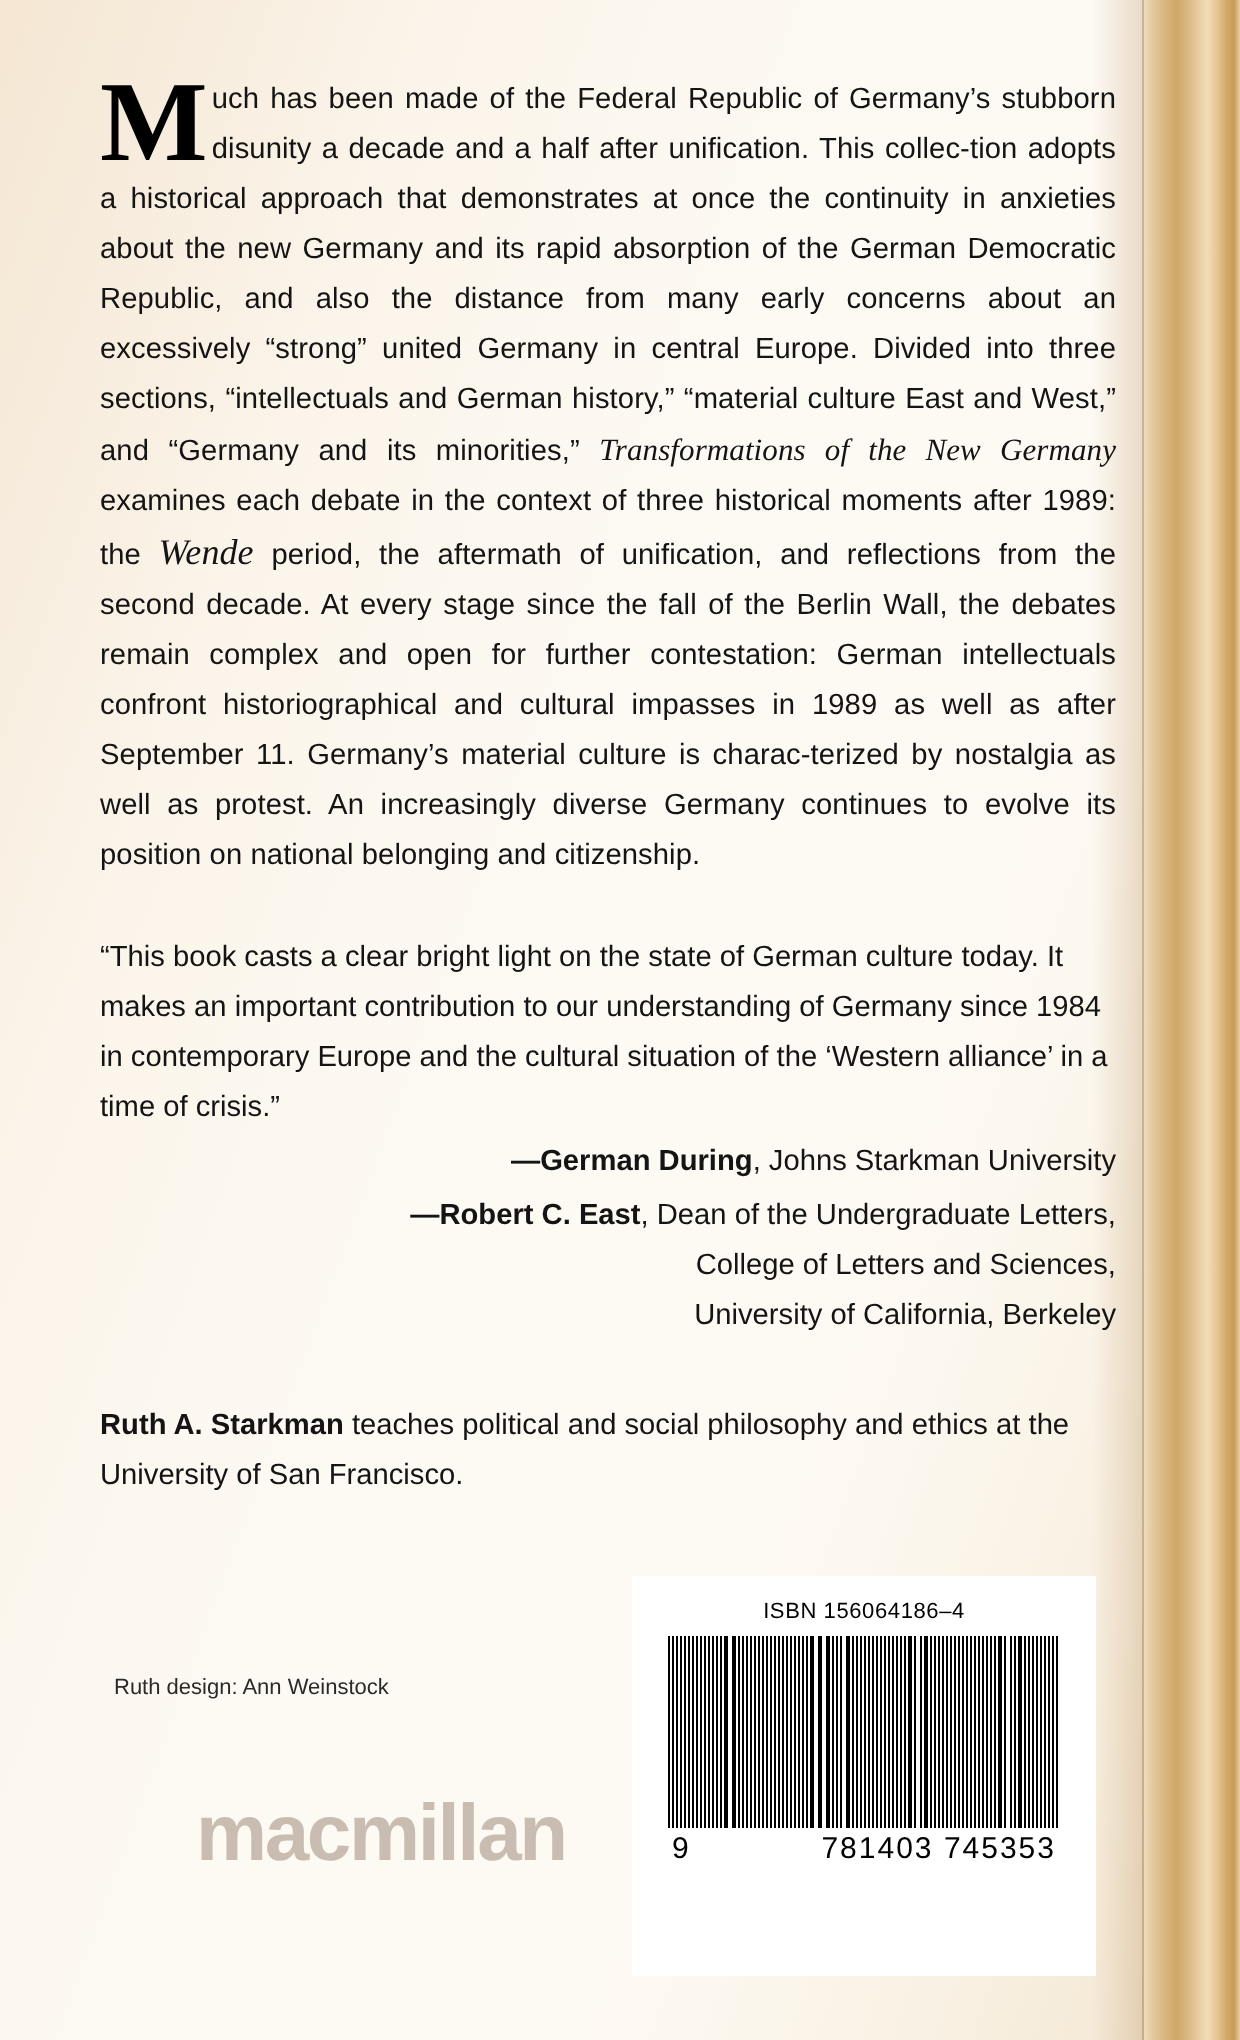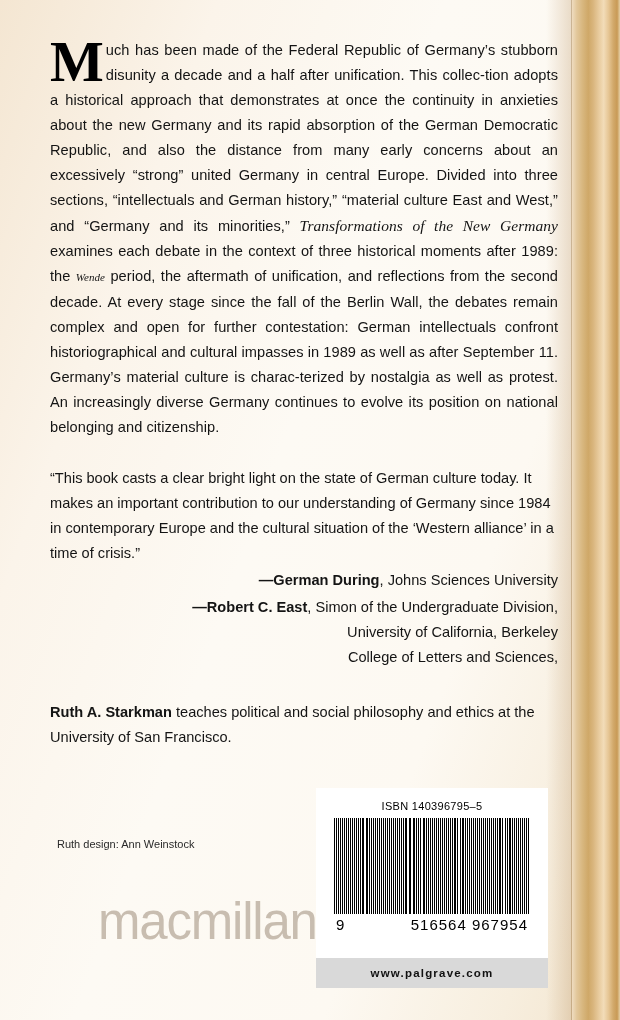--- a/index.html
+++ b/index.html
@@ -85,21 +85,21 @@
     color: #000;
   }
   .ital-script {
     font-family: "Liberation Serif", serif;
     font-style: italic;
     font-size: 15.5px;
   }
   .wende {
     font-family: "Liberation Serif", serif;
     font-style: italic;
-    font-size: 11px;
+    font-size: 18px;
   }
 
   
   .quote {
     font-size: 14.6px;
     line-height: 25px;
     color: #141414;
     margin-top: 26px;
   }
   .attrib {
@@ -139,25 +139,26 @@
     width: 220px;
     color: #c6bcae;
     line-height: 0.95;
   }
   #logo .l1 {
     font-size: 42px;
     letter-spacing: -1.2px;
     color: #c8bdb0;
   }
   #logo .l2 {
-    font-size: 51px;
+    font-size: 40px;
     letter-spacing: -1.2px;
     color: #c8bdb0;
     margin-top: 6px;
     margin-left: 46px;
+    font-weight: bold;
   }
 
   
   #barcode-block {
     position: absolute;
     left: 316px;
     top: 788px;
     width: 232px;
     height: 200px;
     background: #ffffff;
@@ -218,43 +219,43 @@
   <div id="spine-edge"></div>
 
   <div class="content">
 
     <div id="blurb">
       <span class="dropcap">M</span><span>uch has been made of the Federal Republic of Germany’s stubborn disunity a decade and a half after unification. This collec-tion adopts a historical approach that demonstrates at once the continuity in anxieties about the new Germany and its rapid absorption of the German Democratic Republic, and also the distance from many early concerns about an excessively “strong” united Germany in central Europe. Divided into three sections, “intellectuals and German history,” “material culture East and West,” and “Germany and its minorities,” </span><span class="ital-script">Transformations of the New Germany</span><span> examines each debate in the context of three historical moments after 1989: the </span><span class="wende">Wende</span><span> period, the aftermath of unification, and reflections from the second decade. At every stage since the fall of the Berlin Wall, the debates remain complex and open for further contestation: German intellectuals confront historiographical and cultural impasses in 1989 as well as after September 11. Germany’s material culture is charac-terized by nostalgia as well as protest. An increasingly diverse Germany continues to evolve its position on national belonging and citizenship.</span>
     </div>
 
     <div class="quote">“This book casts a clear bright light on the state of German culture today. It makes an important contribution to our understanding of Germany since 1984 in contemporary Europe and the cultural situation of the ‘Western alliance’ in a time of crisis.”</div>
     <div class="attrib">
-      <b>—German During</b><span>, Johns Sciences University</span>
+      <b>—German During</b><span>, Johns Starkman University</span>
     </div>
 
     <div class="attrib attrib-lines">
-      <div><b>—Robert C. East</b><span>,  Simon of the Undergraduate Division,</span></div>
+      <div><b>—Robert C. East</b><span>,  Dean of the Undergraduate Letters,</span></div>
+      <div>College of Letters and Sciences,</div>
       <div>University of California, Berkeley</div>
-      <div>College of Letters and Sciences,</div>
     </div>
 
     <div id="author-note">
       <b>Ruth A. Starkman</b><span> teaches political and social philosophy and ethics at the University of San Francisco.</span>
     </div>
 
   </div>
 
   <div id="cover-design">Ruth design: Ann Weinstock</div>
 
   <div id="logo">
     <div class="l2">macmillan</div>
   </div>
 
   <div id="barcode-block">
-    <div id="isbn-text">ISBN 140396795–5</div>
+    <div id="isbn-text">ISBN 156064186–4</div>
     <div id="bars">
         <div class="bar" style="width: 3px; align-self: stretch;"></div>
         <div class="bar" style="width: 1px; align-self: stretch;"></div>
         <div class="bar" style="width: 1px; align-self: stretch;"></div>
         <div class="bar" style="width: 2px; align-self: stretch;"></div>
         <div class="bar" style="width: 1px; align-self: stretch; margin-bottom: 0px;"></div>
         <div class="bar" style="width: 3px; align-self: stretch; margin-bottom: 0px;"></div>
         <div class="bar" style="width: 2px; align-self: stretch; margin-bottom: 0px;"></div>
         <div class="bar" style="width: 1px; align-self: stretch; margin-bottom: 0px;"></div>
         <div class="bar" style="width: 1px; align-self: stretch; margin-bottom: 0px;"></div>
@@ -345,18 +346,17 @@
         <div class="bar" style="width: 1px; align-self: stretch; margin-bottom: 0px;"></div>
         <div class="bar" style="width: 1px; align-self: stretch; margin-bottom: 0px;"></div>
         <div class="bar" style="width: 2px; align-self: stretch; margin-bottom: 0px;"></div>
         <div class="bar" style="width: 1px; align-self: stretch;"></div>
         <div class="bar" style="width: 3px; align-self: stretch;"></div>
         <div class="bar" style="width: 2px; align-self: stretch;"></div>
         <div class="bar" style="width: 1px; align-self: stretch;"></div>
       </div>
     <div id="barcode-digits">
       <span>9</span>
-      <span>516564 967954</span>
-    </div>
-    <div id="url-bar">www.palgrave.com</div>
+      <span>781403 745353</span>
+    </div>
   </div>
 
 </div>
 
 </body></html>

